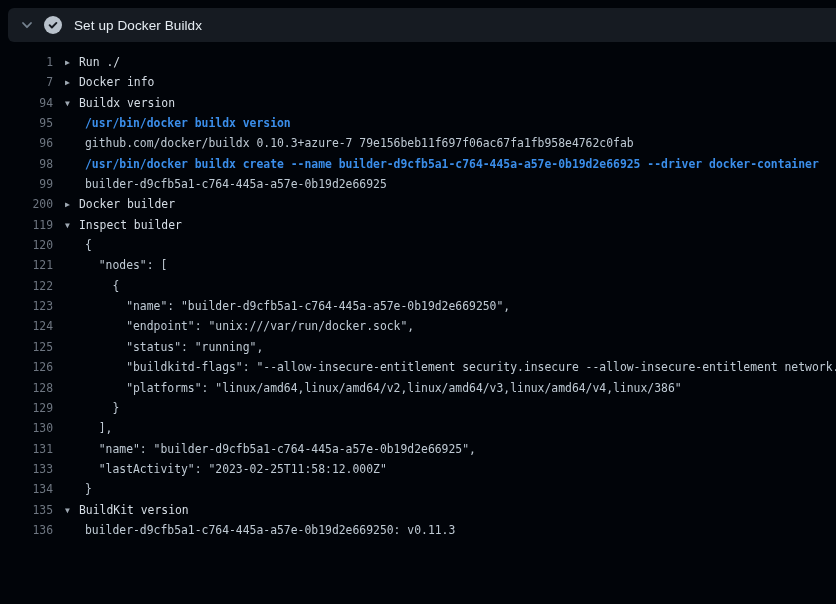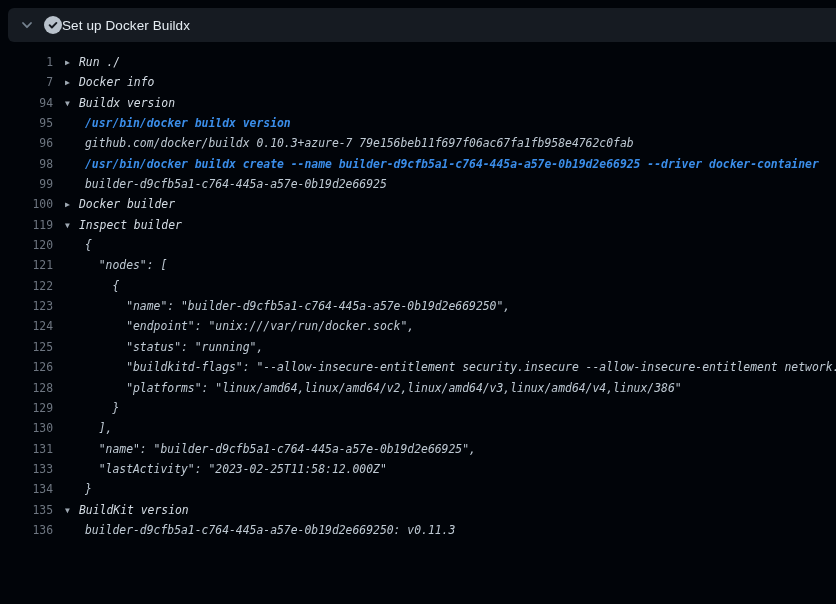--- a/index.html
+++ b/index.html
@@ -28,21 +28,21 @@
   .chev { width: 14px; height: 14px; flex: none; }
   .check {
     width: 18px; height: 18px;
     border-radius: 50%;
     background: #b9c2cc;
     margin-left: 10px;
     display: flex; align-items: center; justify-content: center;
     flex: none;
   }
   .title {
-    margin-left: 0;
+    margin-left: 12px;
     color: #e6edf3;
     font-size: 13.5px;
     font-weight: 500;
     letter-spacing: 0.1px;
     white-space: nowrap;
   }
   .log {
     position: absolute;
     top: 52px; left: 0; right: 0;
     font-family: "DejaVu Sans Mono", monospace;
@@ -58,21 +58,20 @@
     width: 53px;
     text-align: right;
     color: #6e7681;
     flex: none;
     cursor: pointer;
   }
   .content {
     padding-left: 12px;
     flex: 1;
     overflow: hidden;
-    font-style: italic;
   }
   .tri {
     display: inline-block;
     width: 14px;
     font-size: 8px;
     color: #9ea8b2;
     vertical-align: 1px;
     cursor: pointer;
   }
   .sp { display: inline-block; width: 20px; }
@@ -97,21 +96,21 @@
 </div>
 
 <div class="log">
     <div class="row group"><span class="num">1</span><span class="content"><span class="tri">▶</span><span class="txt">Run ./</span></span></div>
     <div class="row group"><span class="num">7</span><span class="content"><span class="tri">▶</span><span class="txt">Docker info</span></span></div>
     <div class="row group"><span class="num">94</span><span class="content"><span class="tri">▼</span><span class="txt">Buildx version</span></span></div>
     <div class="row command"><span class="num">95</span><span class="content"><span class="sp"></span><span class="txt">/usr/bin/docker buildx version</span></span></div>
     <div class="row output"><span class="num">96</span><span class="content"><span class="sp"></span><span class="txt">github.com/docker/buildx 0.10.3+azure-7 79e156beb11f697f06ac67fa1fb958e4762c0fab</span></span></div>
     <div class="row command"><span class="num">98</span><span class="content"><span class="sp"></span><span class="txt">/usr/bin/docker buildx create --name builder-d9cfb5a1-c764-445a-a57e-0b19d2e66925 --driver docker-container</span></span></div>
     <div class="row output"><span class="num">99</span><span class="content"><span class="sp"></span><span class="txt">builder-d9cfb5a1-c764-445a-a57e-0b19d2e66925</span></span></div>
-    <div class="row group"><span class="num">100</span><span class="content"><span class="tri">▶</span><span class="txt">Docker builder</span></span></div>
+    <div class="row group"><span class="num">200</span><span class="content"><span class="tri">▶</span><span class="txt">Docker builder</span></span></div>
     <div class="row group"><span class="num">119</span><span class="content"><span class="tri">▼</span><span class="txt">Inspect builder</span></span></div>
     <div class="row output"><span class="num">120</span><span class="content"><span class="sp"></span><span class="txt">{</span></span></div>
     <div class="row output"><span class="num">121</span><span class="content"><span class="sp"></span><span class="txt">  "nodes": [</span></span></div>
     <div class="row output"><span class="num">122</span><span class="content"><span class="sp"></span><span class="txt">    {</span></span></div>
     <div class="row output"><span class="num">123</span><span class="content"><span class="sp"></span><span class="txt">      "name": "builder-d9cfb5a1-c764-445a-a57e-0b19d2e669250",</span></span></div>
     <div class="row output"><span class="num">124</span><span class="content"><span class="sp"></span><span class="txt">      "endpoint": "unix:///var/run/docker.sock",</span></span></div>
     <div class="row output"><span class="num">125</span><span class="content"><span class="sp"></span><span class="txt">      "status": "running",</span></span></div>
     <div class="row output"><span class="num">126</span><span class="content"><span class="sp"></span><span class="txt">      "buildkitd-flags": "--allow-insecure-entitlement security.insecure --allow-insecure-entitlement network.host",</span></span></div>
     <div class="row output"><span class="num">128</span><span class="content"><span class="sp"></span><span class="txt">      "platforms": "linux/amd64,linux/amd64/v2,linux/amd64/v3,linux/amd64/v4,linux/386"</span></span></div>
     <div class="row output"><span class="num">129</span><span class="content"><span class="sp"></span><span class="txt">    }</span></span></div>

